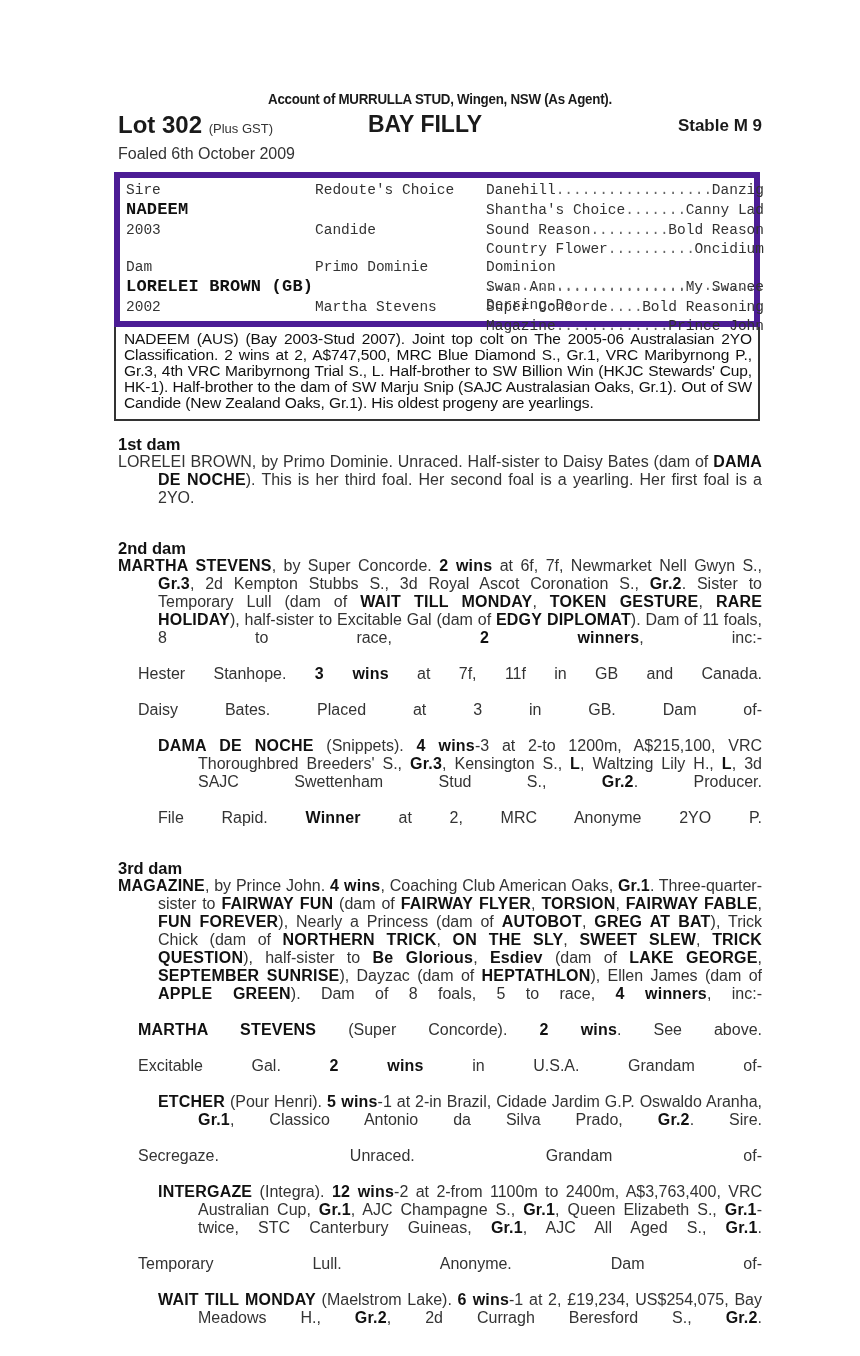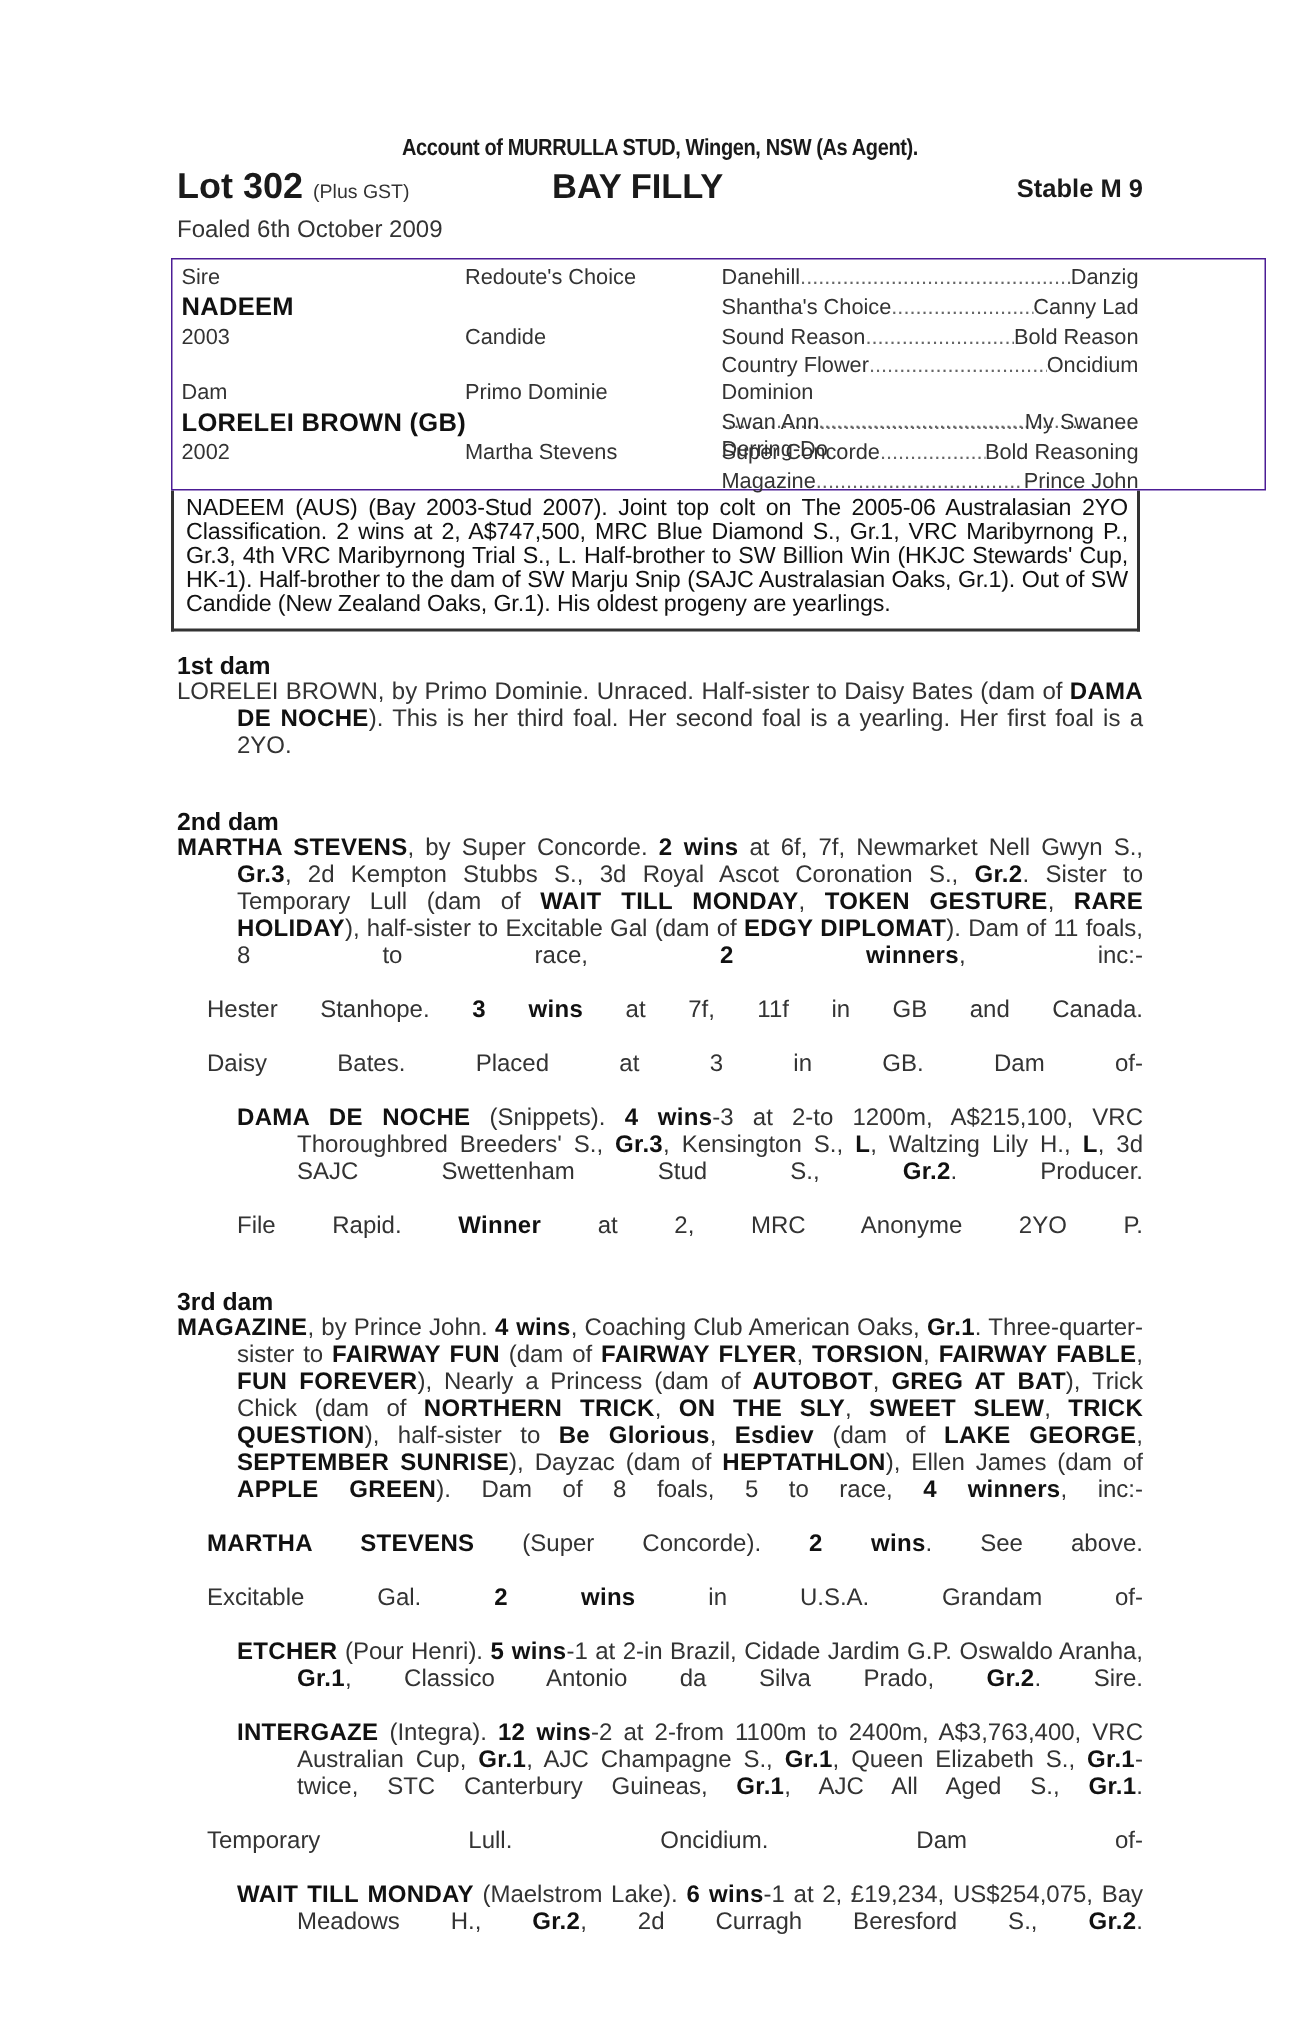--- a/index.html
+++ b/index.html
@@ -12,22 +12,22 @@
                white-space: nowrap; margin-left: -40px; margin-right: -40px; height: 22px; line-height: 22px; }
   .lotrow { position: relative; height: 30px; }
   .lot { position: absolute; left: 0; top: 0; font-weight: bold; font-size: 24px; line-height: 30px; }
   .lot small { font-weight: normal; font-size: 13px; color: #333; }
   .sex { position: absolute; left: 250px; top: 0; font-weight: bold; font-size: 23px; line-height: 28px; }
   .stable { position: absolute; right: 0; top: 4px; font-weight: bold; font-size: 17px; line-height: 24px; text-align: right; }
   .foalrow { position: relative; height: 30px; font-size: 16px; line-height: 28px; color: #333; }
   .foalrow .brand { position: absolute; right: 0; top: 0; white-space: nowrap; }
   .brand-glyph { display: inline-block; width: 14px; height: 18px; vertical-align: -2px; }
 
-  .pedigree { border: 1px solid #4c1d95; width: 730px; margin-left: -4px; margin-top: 2px;
-              position: relative; height: 155px; box-sizing: border-box; }
+  .pedigree { border: 6px solid #4c1d95; width: 646px; margin-left: -4px; margin-top: 2px;
+              position: relative; height: 155px; box-sizing: border-box; font-family: Liberation Mono, monospace; }
   .ped-cell { position: absolute; font-size: 14.5px; line-height: 19px; color: #333; white-space: nowrap; }
   .ped-bold { font-weight: bold; font-size: 17px; color: #111; letter-spacing: 0.2px; }
   .gp { position: absolute; left: 366px; width: 278px; font-size: 14.5px; line-height: 19px; color: #333;
         display: flex; white-space: nowrap; }
   .gp .dots { flex: 1; overflow: hidden; color: #666; letter-spacing: 0px; }
   .gp .dots::before { content: "........................................................................................"; }
 
   .sire-box { border: 2px solid #333; border-top: none; width: 646px; margin-left: -4px; box-sizing: border-box;
               padding: 4px 6px 8px 8px; }
   .sire-text { font-weight: normal; font-size: 15.5px; line-height: 16px; text-align: justify; color: #111;
@@ -133,18 +133,19 @@
         <div class="entry l1"><span>Daisy Bates. Placed at 3 in GB. Dam of-</span></div>
         <div class="entry l2"><b>DAMA DE NOCHE</b><span> (Snippets). </span><b>4 wins</b><span>-3 at 2-to 1200m, A$215,100, VRC Thoroughbred Breeders' S., </span><b>Gr.3</b><span>, Kensington S., </span><b>L</b><span>, Waltzing Lily H., </span><b>L</b><span>, 3d SAJC Swettenham Stud S., </span><b>Gr.2</b><span>. Producer.</span></div>
         <div class="entry l2"><span>File Rapid. </span><b>Winner</b><span> at 2, MRC Anonyme 2YO P.</span></div>
       </div>
       <div class="section">
         <h3>3rd dam</h3>
         <div class="entry l0"><b>MAGAZINE</b><span>, by Prince John. </span><b>4 wins</b><span>, Coaching Club American Oaks, </span><b>Gr.1</b><span>. Three-quarter-sister to </span><b>FAIRWAY FUN</b><span> (dam of </span><b>FAIRWAY FLYER</b><span>, </span><b>TORSION</b><span>, </span><b>FAIRWAY FABLE</b><span>, </span><b>FUN FOREVER</b><span>), Nearly a Princess (dam of </span><b>AUTOBOT</b><span>, </span><b>GREG AT BAT</b><span>), Trick Chick (dam of </span><b>NORTHERN TRICK</b><span>, </span><b>ON THE SLY</b><span>, </span><b>SWEET SLEW</b><span>, </span><b>TRICK QUESTION</b><span>), half-sister to </span><b>Be Glorious</b><span>, </span><b>Esdiev</b><span> (dam of </span><b>LAKE GEORGE</b><span>, </span><b>SEPTEMBER SUNRISE</b><span>), Dayzac (dam of </span><b>HEPTATHLON</b><span>), Ellen James (dam of </span><b>APPLE GREEN</b><span>). Dam of 8 foals, 5 to race, </span><b>4 winners</b><span>, inc:-</span></div>
         <div class="entry l1"><b>MARTHA STEVENS</b><span> (Super Concorde). </span><b>2 wins</b><span>. See above.</span></div>
         <div class="entry l1"><span>Excitable Gal. </span><b>2 wins</b><span> in U.S.A. Grandam of-</span></div>
         <div class="entry l2"><b>ETCHER</b><span> (Pour Henri). </span><b>5 wins</b><span>-1 at 2-in Brazil, Cidade Jardim G.P. Oswaldo Aranha, </span><b>Gr.1</b><span>, Classico Antonio da Silva Prado, </span><b>Gr.2</b><span>. Sire.</span></div>
+        <div class="entry l1"><span>Secregaze. Unraced. Grandam of-</span></div>
         <div class="entry l2"><b>INTERGAZE</b><span> (Integra). </span><b>12 wins</b><span>-2 at 2-from 1100m to 2400m, A$3,763,400, VRC Australian Cup, </span><b>Gr.1</b><span>, AJC Champagne S., </span><b>Gr.1</b><span>, Queen Elizabeth S., </span><b>Gr.1</b><span>-twice, STC Canterbury Guineas, </span><b>Gr.1</b><span>, AJC All Aged S., </span><b>Gr.1</b><span>.</span></div>
-        <div class="entry l1"><span>Temporary Lull. Oncidium. Dam of-</span></div>
+        <div class="entry l1"><span>Temporary Lull. Anonyme. Dam of-</span></div>
         <div class="entry l2"><b>WAIT TILL MONDAY</b><span> (Maelstrom Lake). </span><b>6 wins</b><span>-1 at 2, £19,234, US$254,075, Bay Meadows H., </span><b>Gr.2</b><span>, 2d Curragh Beresford S., </span><b>Gr.2</b><span>.</span></div>
       </div>
     </div>
 </div>
 
 </body></html>

